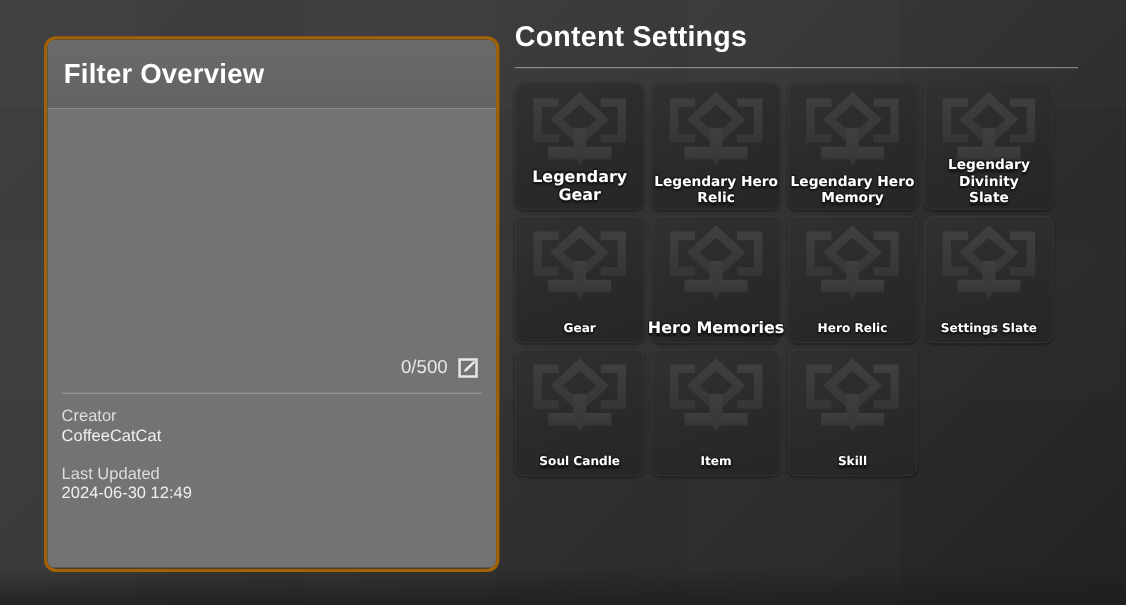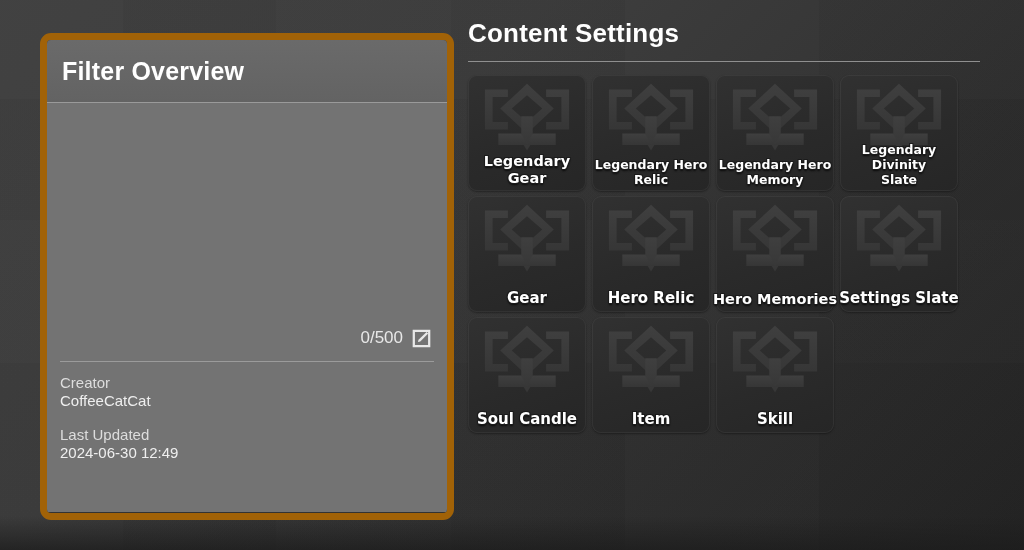--- a/index.html
+++ b/index.html
@@ -30,21 +30,21 @@
     position: absolute; left: 0; right: 0; bottom: 0; height: 34px;
     background: linear-gradient(180deg, rgba(30,30,30,0.0) 0%, rgba(28,28,28,0.75) 100%);
     pointer-events: none;
   }
 
   
   .filter-panel {
     position: absolute;
     left: 40px; top: 33px;
     width: 414px; height: 487px;
-    border: 7px solid #a16207;
+    border: 3px solid #a16207;
     border-radius: 11px;
     background: #333333;
     overflow: hidden;
   }
   .filter-header {
     height: 63px;
     background: linear-gradient(180deg, #6a6a6a 0%, #636363 100%);
     border-bottom: 1px solid #9a9a9a;
     display: flex; align-items: center;
     padding-left: 15px;
@@ -150,21 +150,21 @@
     font-family: "DejaVu Sans", sans-serif;
     font-weight: bold;
     line-height: 15px;
     text-shadow:
       -1px -1px 0 #1b1b1b, 1px -1px 0 #1b1b1b,
       -1px  1px 0 #1b1b1b, 1px  1px 0 #1b1b1b,
        0 2px 2px rgba(0,0,0,0.8);
     white-space: pre-line;
   }
   .tile-label.small { font-size: 12.5px; }
-  .tile-label.big   { font-size: 15px; line-height: 19px; text-align: center; }
+  .tile-label.big   { font-size: 11px; line-height: 19px; text-align: center; }
   .tile-label.mid   { font-size: 14.5px; line-height: 17px; }
 </style>
 </head>
 <body>
 
 <div class="bg-vignette"></div>
 <div class="bg-noise"></div>
 <div class="bottom-shade"></div>
 
 <section class="filter-panel">
@@ -310,39 +310,39 @@
   </defs>
   <g fill="url(#embg)">
     <path d="M6 12 H30 V20 H14 V46 H30 V54 H6 Z"></path>
     <path d="M94 12 H70 V20 H86 V46 H70 V54 H94 Z"></path>
     <path d="M50 6 L78 32 L50 58 L22 32 Z
              M50 18 L34 32 L50 46 L66 32 Z"></path>
     <path d="M44 40 H56 V66 L50 76 L44 66 Z"></path>
     <path d="M20 58 H44 L50 70 H20 Z"></path>
     <path d="M80 58 H56 L50 70 H80 Z"></path>
   </g>
+</svg></span><div class="tile-label mid">Hero Memories</div></div>
+      <div class="tile"><span>
+<svg class="tile-emblem" viewBox="0 0 100 90" aria-hidden="true">
+  <defs>
+    <linearGradient id="embg" x1="0" y1="0" x2="0" y2="1">
+      <stop offset="0%" stop-color="#3f3f3f"></stop>
+      <stop offset="100%" stop-color="#363636"></stop>
+    </linearGradient>
+  </defs>
+  <g fill="url(#embg)">
+    <path d="M6 12 H30 V20 H14 V46 H30 V54 H6 Z"></path>
+    <path d="M94 12 H70 V20 H86 V46 H70 V54 H94 Z"></path>
+    <path d="M50 6 L78 32 L50 58 L22 32 Z
+             M50 18 L34 32 L50 46 L66 32 Z"></path>
+    <path d="M44 40 H56 V66 L50 76 L44 66 Z"></path>
+    <path d="M20 58 H44 L50 70 H20 Z"></path>
+    <path d="M80 58 H56 L50 70 H80 Z"></path>
+  </g>
 </svg></span><div class="tile-label big">Hero Relic</div></div>
-      <div class="tile"><span>
-<svg class="tile-emblem" viewBox="0 0 100 90" aria-hidden="true">
-  <defs>
-    <linearGradient id="embg" x1="0" y1="0" x2="0" y2="1">
-      <stop offset="0%" stop-color="#3f3f3f"></stop>
-      <stop offset="100%" stop-color="#363636"></stop>
-    </linearGradient>
-  </defs>
-  <g fill="url(#embg)">
-    <path d="M6 12 H30 V20 H14 V46 H30 V54 H6 Z"></path>
-    <path d="M94 12 H70 V20 H86 V46 H70 V54 H94 Z"></path>
-    <path d="M50 6 L78 32 L50 58 L22 32 Z
-             M50 18 L34 32 L50 46 L66 32 Z"></path>
-    <path d="M44 40 H56 V66 L50 76 L44 66 Z"></path>
-    <path d="M20 58 H44 L50 70 H20 Z"></path>
-    <path d="M80 58 H56 L50 70 H80 Z"></path>
-  </g>
-</svg></span><div class="tile-label mid">Hero Memories</div></div>
       <div class="tile"><span>
 <svg class="tile-emblem" viewBox="0 0 100 90" aria-hidden="true">
   <defs>
     <linearGradient id="embg" x1="0" y1="0" x2="0" y2="1">
       <stop offset="0%" stop-color="#3f3f3f"></stop>
       <stop offset="100%" stop-color="#363636"></stop>
     </linearGradient>
   </defs>
   <g fill="url(#embg)">
     <path d="M6 12 H30 V20 H14 V46 H30 V54 H6 Z"></path>

